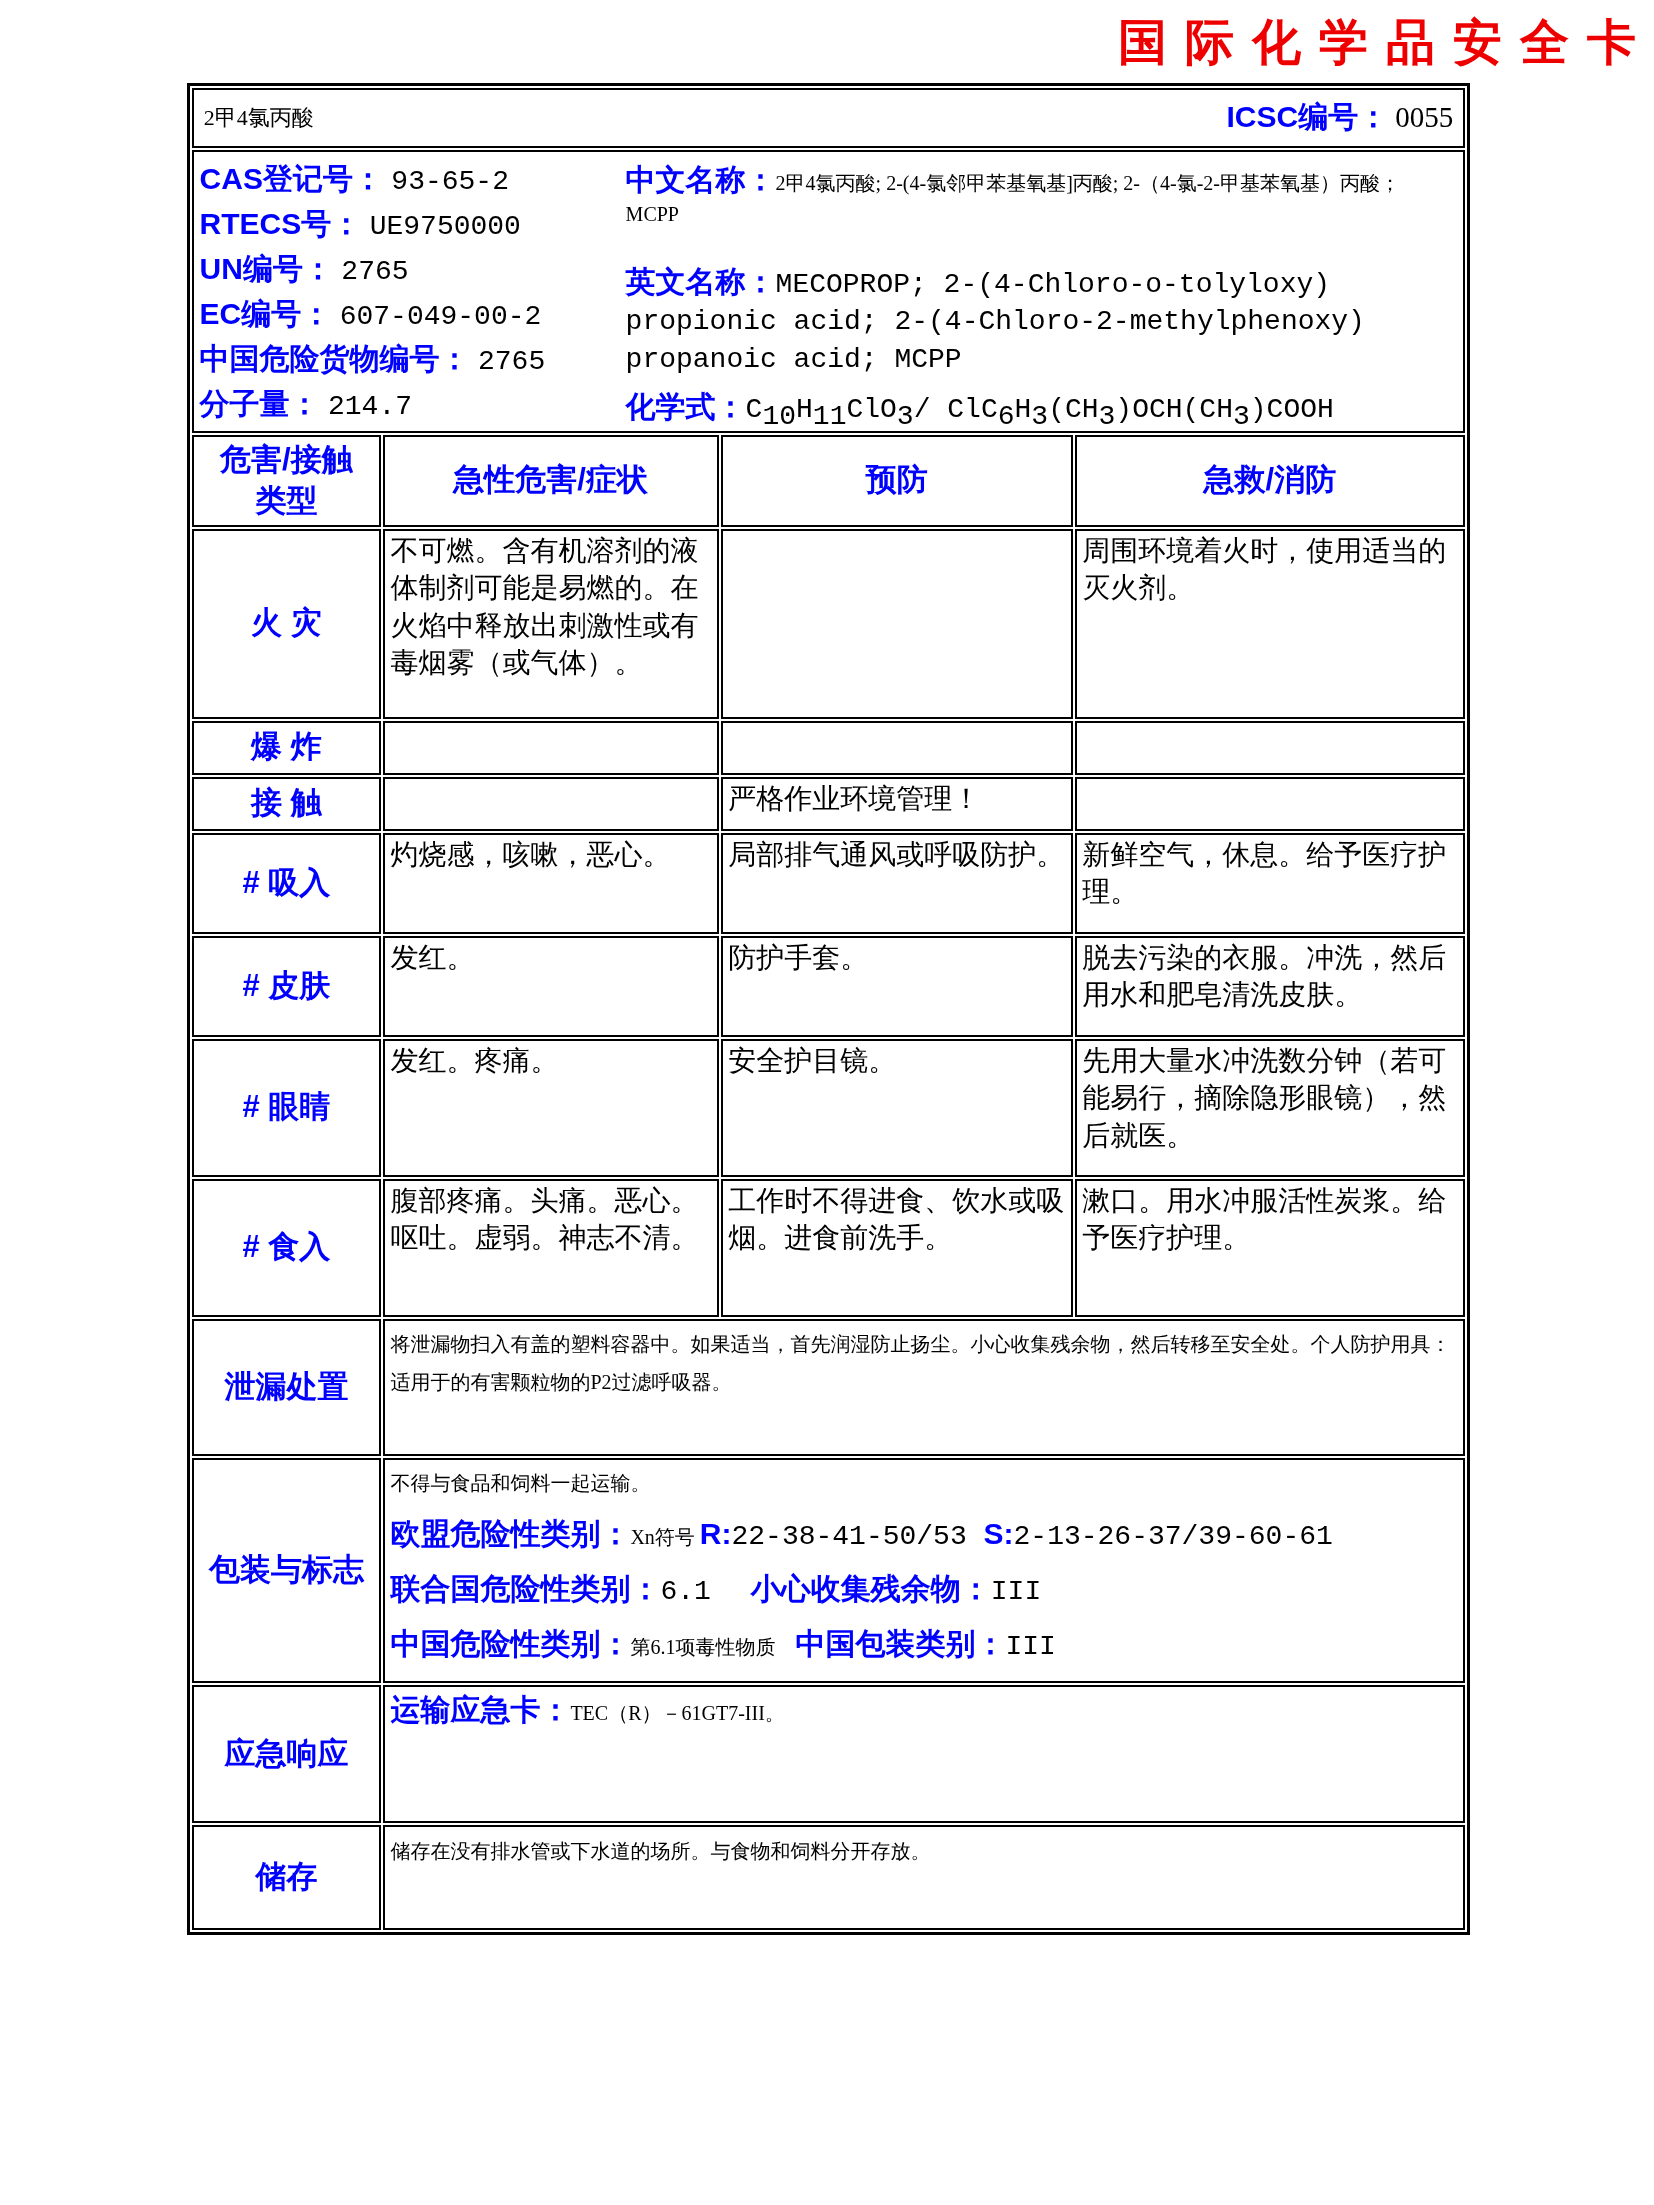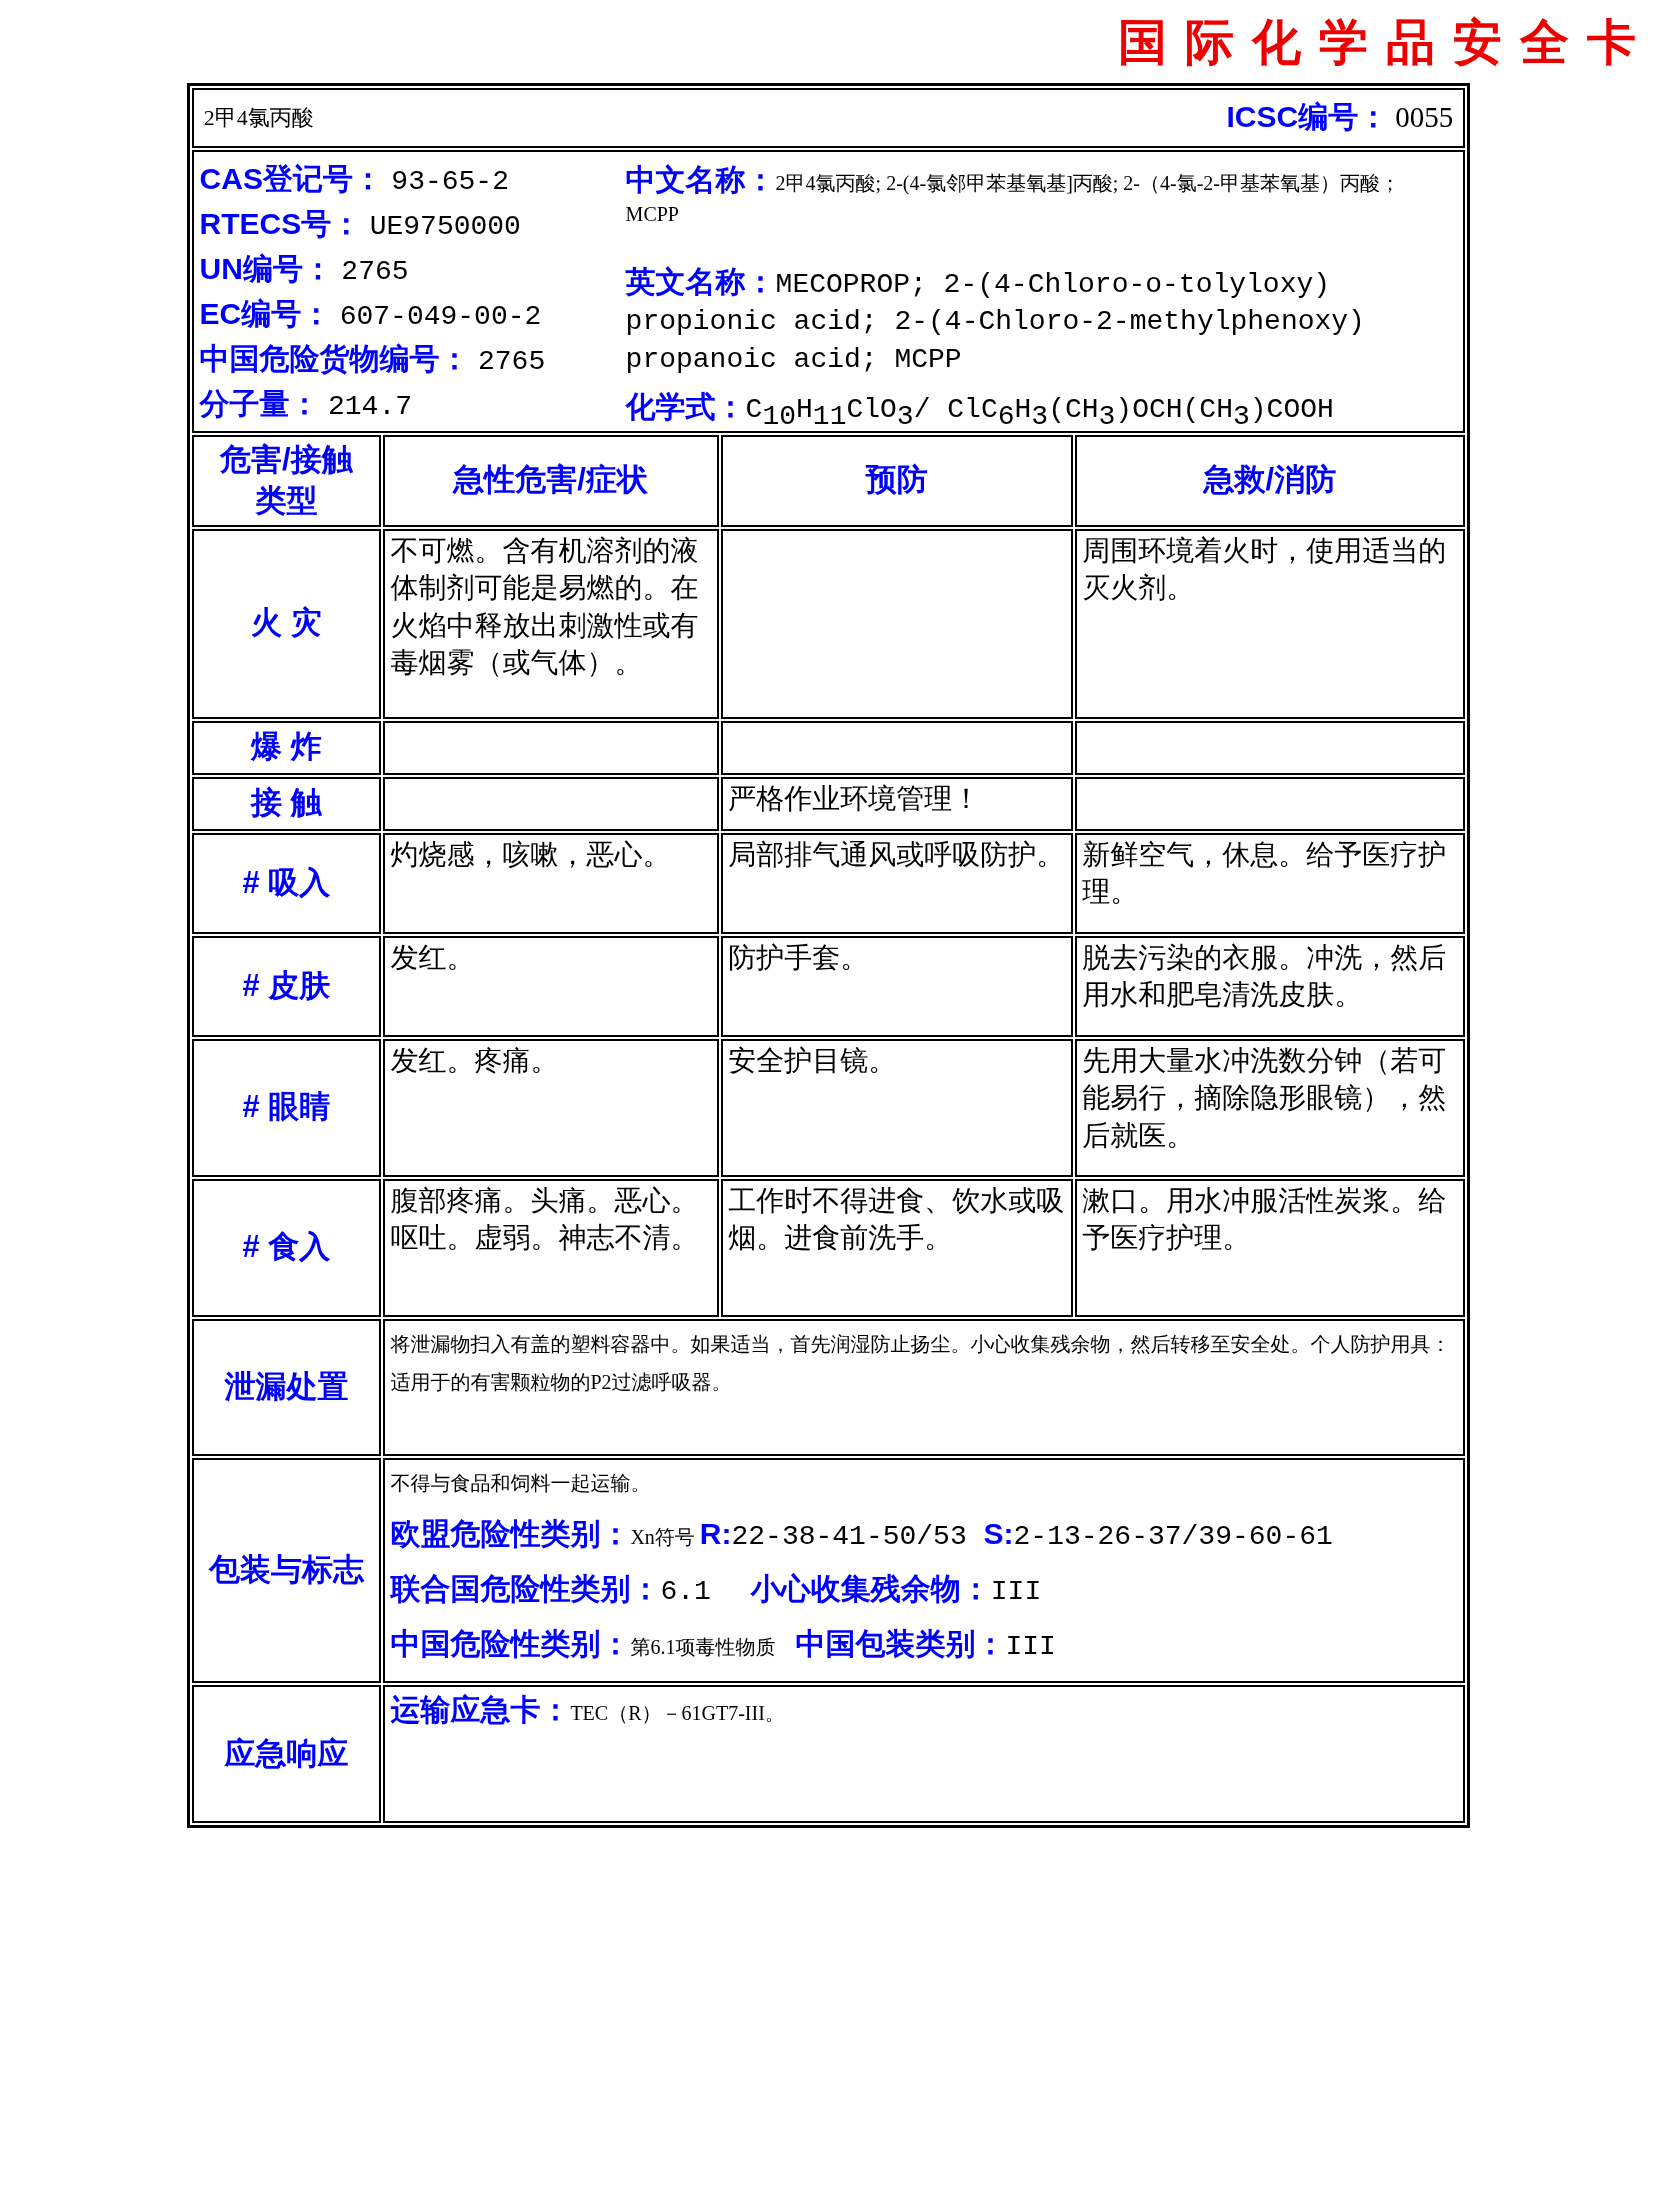--- a/index.html
+++ b/index.html
@@ -250,15 +250,23 @@
     </td>
   </tr>
   <tr class="r-emerg">
     <td class="lab">应急响应</td>
     <td class="cell" colspan="3">
       <div class="sec-lines">
             <p><span class="seg-label">运输应急卡：</span><span class="seg-value">TEC（R）－61GT7-III。</span></p>
           </div>
     </td>
   </tr>
+  <tr class="r-store">
+    <td class="lab">储存</td>
+    <td class="cell" colspan="3">
+      <div class="sec-lines">
+            <p><span class="seg-value">储存在没有排水管或下水道的场所。与食物和饲料分开存放。</span></p>
+          </div>
+    </td>
+  </tr>
 </tbody>
   </table>
 
 
 </body></html>

